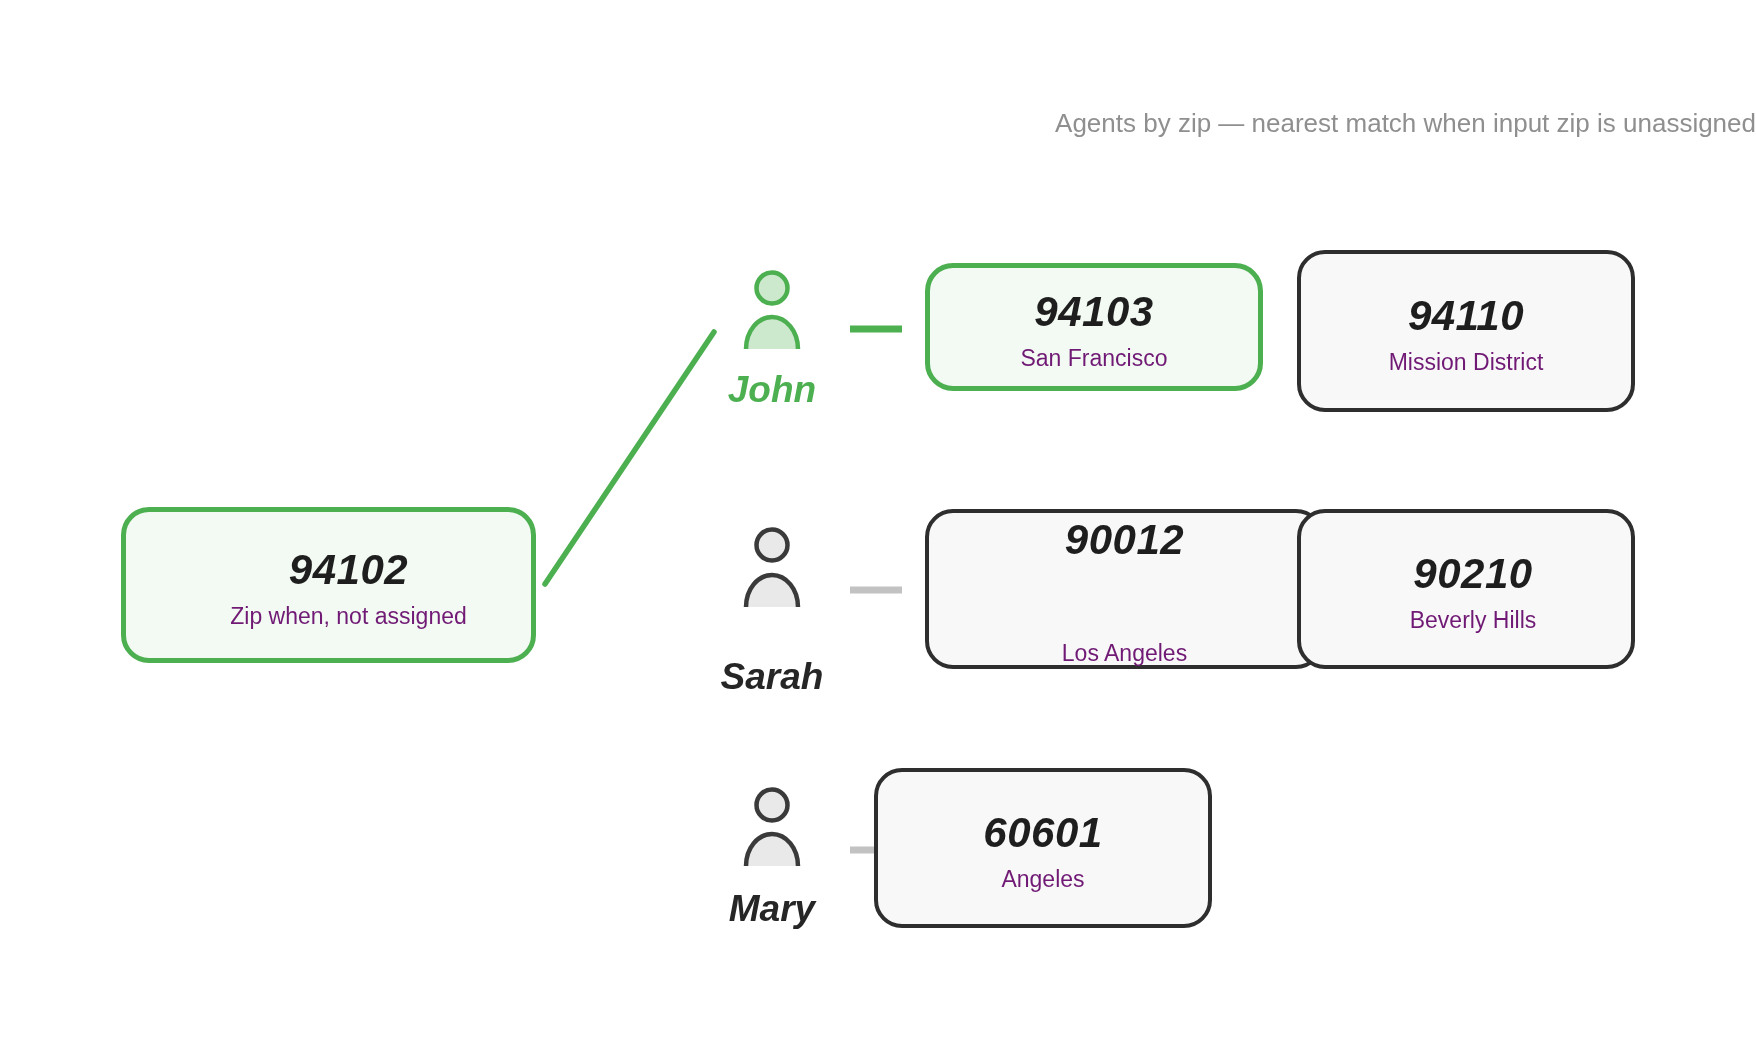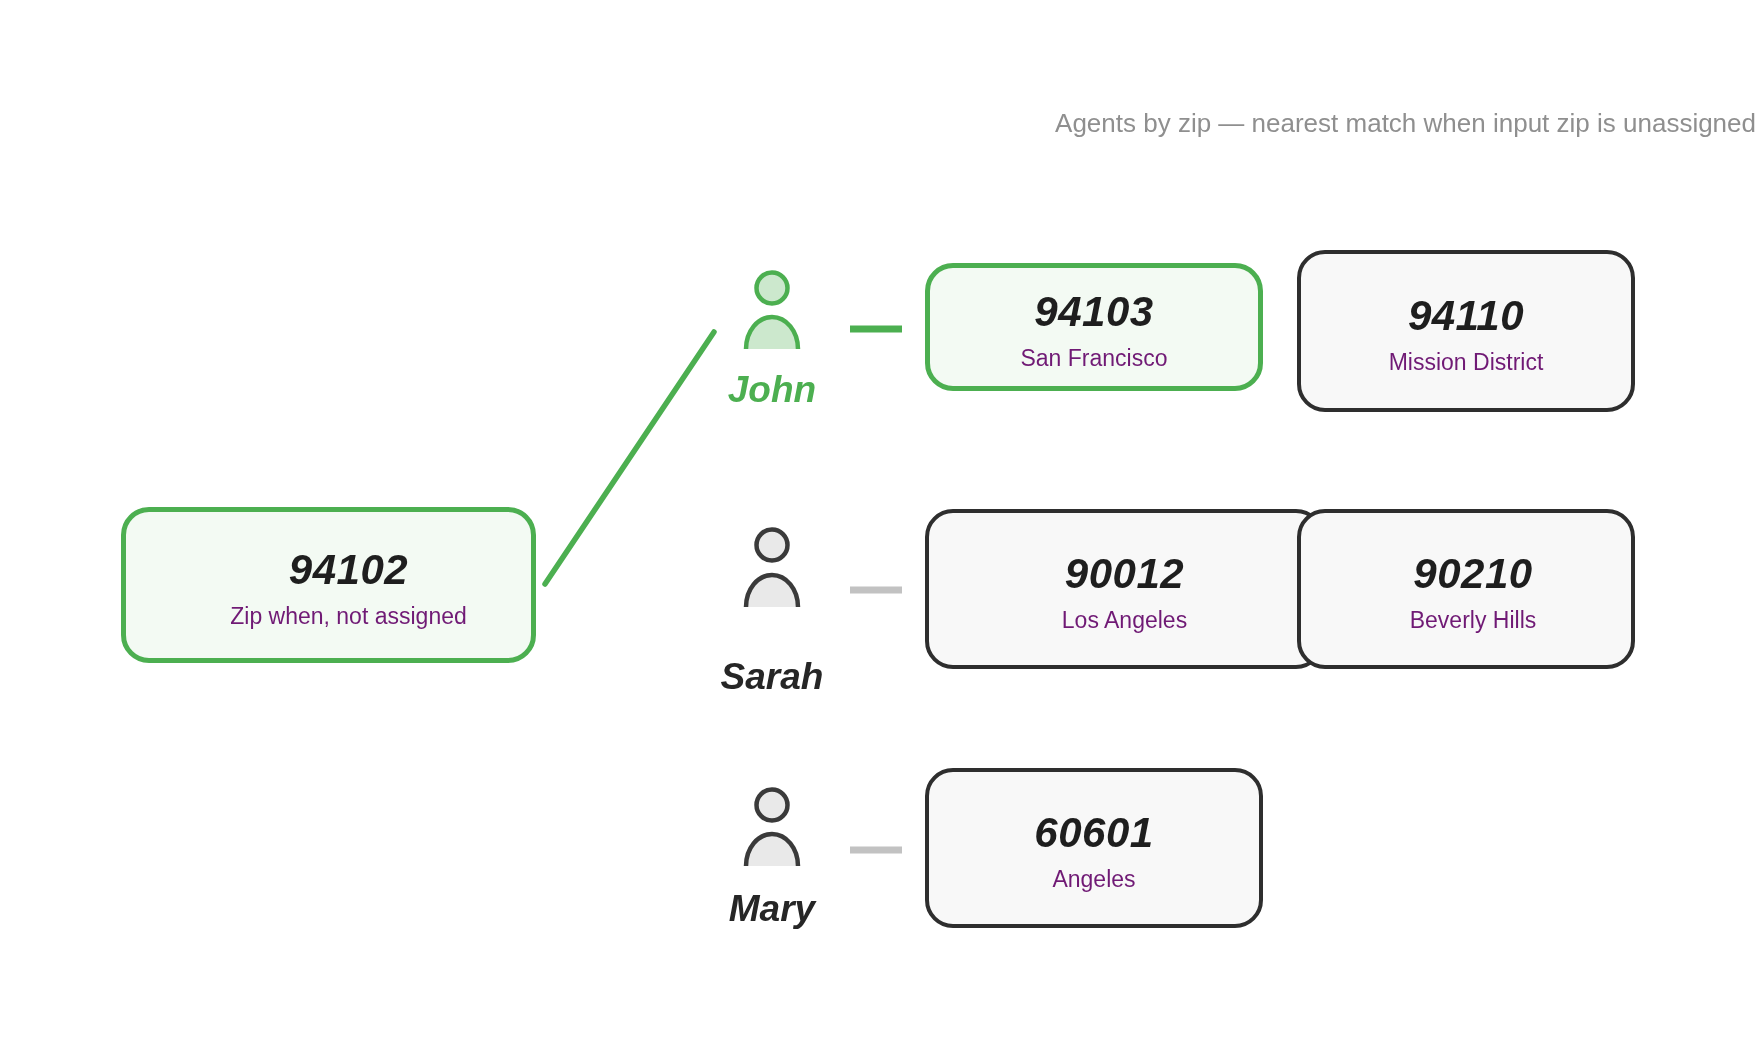--- a/index.html
+++ b/index.html
@@ -25,23 +25,23 @@
   .node.highlight { border:5px solid #4CAF50; background:#f3faf3; }
   .node.plain     { border:4px solid #2e2e2e; background:#f8f8f8; }
 
   .zip  { font-size:42px; font-weight:bold; font-style:italic; color:#1e1e1e; letter-spacing:0.5px; line-height:1; }
   .city { font-size:23px; color:#701a75; line-height:1; }
 
   .input-node { left:121px; top:507px; width:415px; height:156px;padding-left:40px; }
 
   .zip-node-r1c1 { left:925px;  top:250px; width:338px; height:128px;margin-top:13px; }
   .zip-node-r1c2 { left:1297px; top:250px; width:338px; height:162px; }
-  .zip-node-r2c1 { left:925px;  top:509px; width:399px; height:160px; }
+  .zip-node-r2c1 { left:925px;  top:509px; width:399px; height:160px;justify-content:space-between; }
   .zip-node-r2c2 { left:1297px; top:509px; width:338px; height:160px;padding-left:14px; }
-  .zip-node-r3c1 { left:925px;  top:768px; width:338px; height:160px; }
+  .zip-node-r3c1 { left:874px;  top:768px; width:338px; height:160px; }
 
   .agent-name {
     position:absolute; left:672px; width:200px;
     text-align:center; font-size:37px; font-weight:bold; font-style:italic;
     color:#262626; line-height:1.2;
   }
   .agent-name.green { color:#4CAF50; }
   .agent-name-john  { top:368px; }
   .agent-name-sarah { top:655px; }
   .agent-name-mary  { top:887px; }

